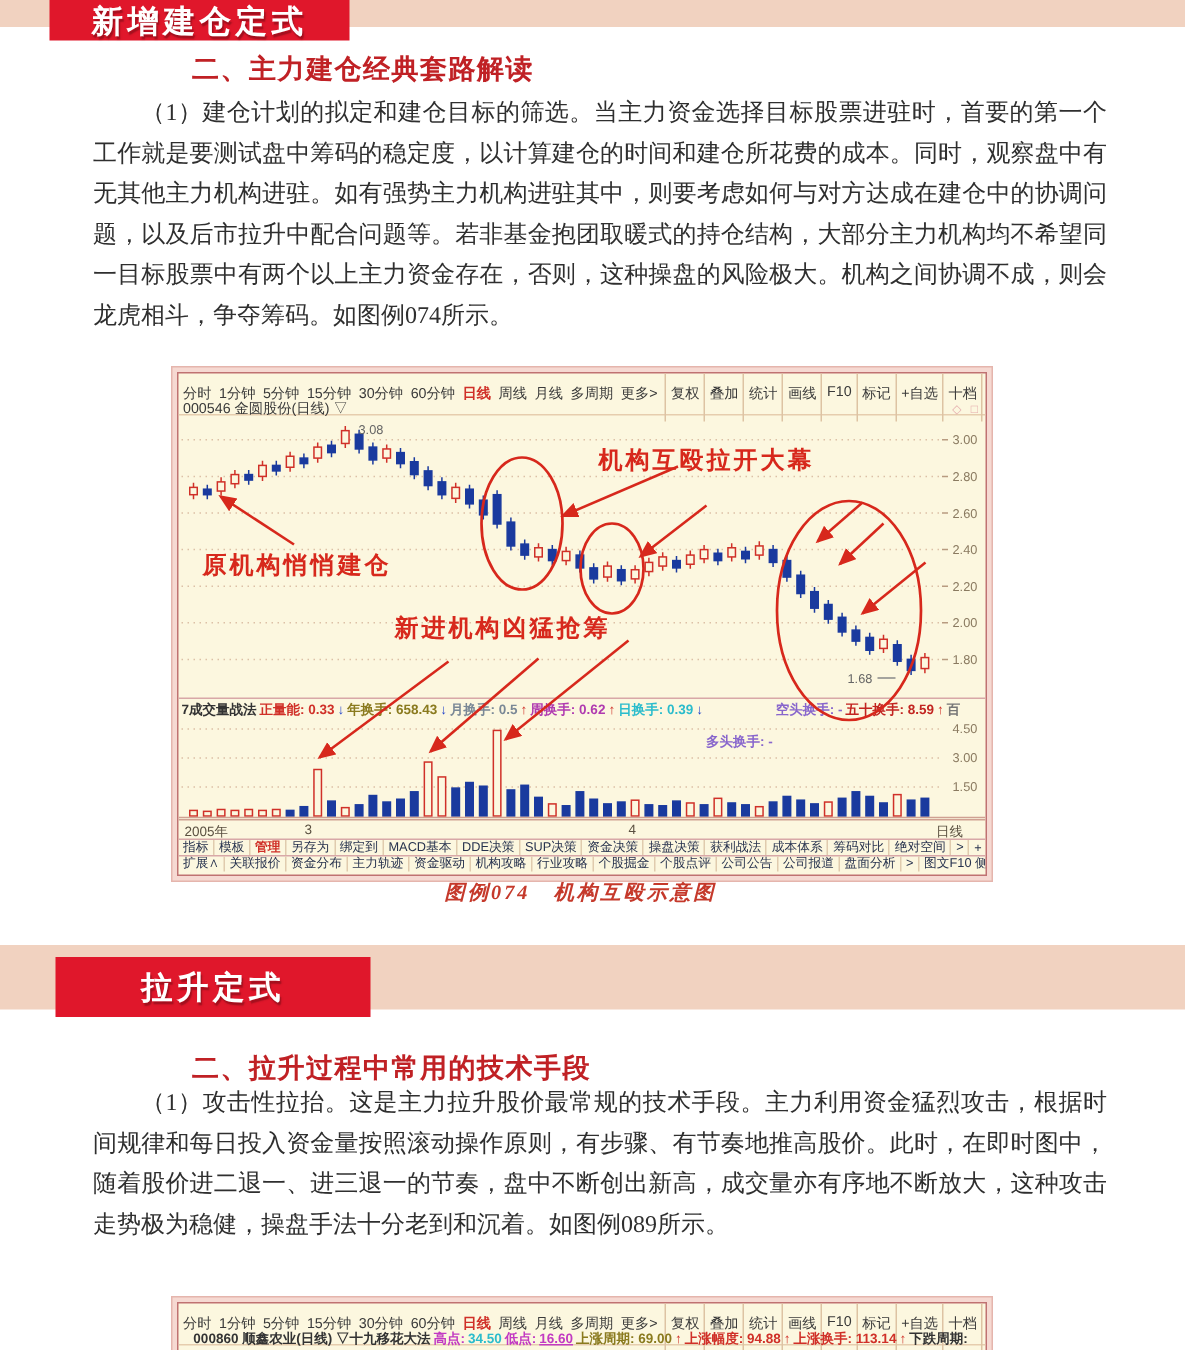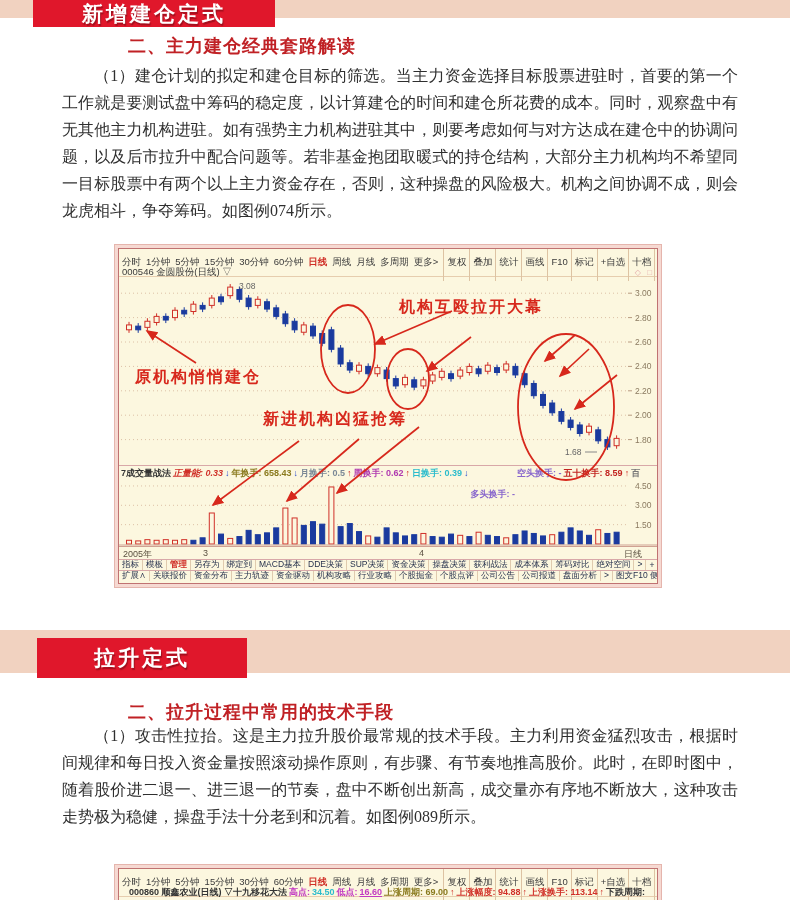--- a/index.html
+++ b/index.html
@@ -42,21 +42,21 @@
   #c2stock{top:16px;height:14px;font-size:9px;display:flex;align-items:center;padding:0 3px;
            position:absolute;width:100%;white-space:nowrap;box-sizing:border-box;justify-content:center;}
   #c2stock span{margin-right:2px;font-weight:bold;}
 </style>
 </head>
 <body>
 
 <div id="page">
 
   <div class="band" style="top:0;height:18px"></div>
-  <div class="banner" style="left:33px;top:0;width:242px;height:27px">
+  <div class="banner" style="left:33px;top:0;width:200px;height:27px">
     <span>新增建仓定式</span>
   </div>
   <div class="heading" style="left:128px;top:34px">二、主力建仓经典套路解读</div>
   <div class="para" style="left:62px;top:62px;width:676px">（1）建仓计划的拟定和建仓目标的筛选。当主力资金选择目标股票进驻时，首要的第一个工作就是要测试盘中筹码的稳定度，以计算建仓的时间和建仓所花费的成本。同时，观察盘中有无其他主力机构进驻。如有强势主力机构进驻其中，则要考虑如何与对方达成在建仓中的协调问题，以及后市拉升中配合问题等。若非基金抱团取暖式的持仓结构，大部分主力机构均不希望同一目标股票中有两个以上主力资金存在，否则，这种操盘的风险极大。机构之间协调不成，则会龙虎相斗，争夺筹码。如图例074所示。</div>
 
   <div class="chartbox" id="chart1" style="top:248px;height:334px">
     <div class="crow ctool">
       <div class="tool-l" id="c1tl"><span>分时</span><span>1分钟</span><span>5分钟</span><span>15分钟</span><span>30分钟</span><span>60分钟</span><span style="color: rgb(208, 48, 40); font-weight: bold;">日线</span><span>周线</span><span>月线</span><span>多周期</span><span>更多&gt;</span></div>
       <div class="tool-r" id="c1tr">
           <span>复权</span>
@@ -203,21 +203,21 @@
         <line x1="488.4" y1="157.55" x2="488.4" y2="170.97" stroke="#1a3a9e" stroke-width="1"></line>
         <rect x="485.9" y="160.6" width="5" height="7.320000000000022" fill="#1a3a9e" stroke="#1a3a9e" stroke-width="1"></rect>
         <line x1="497.59999999999997" y1="156.33" x2="497.59999999999997" y2="169.75" stroke="#d03028" stroke-width="1"></line>
         <rect x="495.09999999999997" y="159.38" width="5" height="7.320000000000022" fill="#fcf7df" stroke="#d03028" stroke-width="1"></rect>
         <text x="120" y="10" font-size="8.5" fill="#666" font-family="Liberation Sans,sans-serif">3.08</text>
         <text x="446" y="176" font-size="8.5" fill="#666" font-family="Liberation Sans,sans-serif">1.68</text>
         <line x1="466" y1="173" x2="478" y2="173" stroke="#888" stroke-width="1"></line>
       </svg>
     <div class="crow cind" id="c1ind">
         <span style="color: rgb(51, 51, 51);">7成交量战法 </span>
-        <span style="color: rgb(208, 48, 40); font-style: italic;">正量能: 0.33</span>
+        <span style="color: rgb(208, 48, 40);">正量能: 0.33</span>
         <span style="color: rgb(34, 68, 204);">↓ </span>
         <span style="color: rgb(138, 122, 30);">年换手: 658.43</span>
         <span style="color: rgb(34, 68, 204);">↓ </span>
         <span style="color: rgb(122, 136, 150);">月换手: 0.5</span>
         <span style="color: rgb(208, 48, 40);">↑ </span>
         <span style="color: rgb(176, 58, 176);">周换手: 0.62</span>
         <span style="color: rgb(208, 48, 40);">↑ </span>
         <span style="color: rgb(43, 188, 204);">日换手: 0.39</span>
         <span style="color: rgb(34, 68, 204);">↓ </span>
         <span style="color: rgb(136, 102, 204); margin-top: 43px;">多头换手: - </span>
@@ -354,20 +354,21 @@
         <line x1="300" y1="178" x2="218" y2="244" stroke="#d7281c" stroke-width="1.7" marker-end="url(#ah)"></line>
         <line x1="456" y1="86" x2="426" y2="112" stroke="#d7281c" stroke-width="1.7" marker-end="url(#ah)"></line>
         <line x1="470" y1="100" x2="441" y2="127" stroke="#d7281c" stroke-width="1.7" marker-end="url(#ah)"></line>
         <line x1="498" y1="126" x2="456" y2="160" stroke="#d7281c" stroke-width="1.7" marker-end="url(#ah)"></line>
       </svg>
   <div class="anno" style="left: 280px; top: 48px;">机构互殴拉开大幕</div>
       <div class="anno" style="left: 16px; top: 118px;">原机构悄悄建仓</div>
       <div class="anno" style="left: 144px; top: 160px;">新进机构凶猛抢筹</div>
     </div>
 
+  <div class="caption" style="left:118px;top:586px">图例074　机构互殴示意图</div>
 
   <div class="band" style="top:630px;height:43px"></div>
   <div class="banner" style="left:37px;top:638px;width:210px;height:40px">
     <span>拉升定式</span>
   </div>
   <div class="heading" style="left:128px;top:700px">二、拉升过程中常用的技术手段</div>
   <div class="para" style="left:62px;top:722px;width:676px">（1）攻击性拉抬。这是主力拉升股价最常规的技术手段。主力利用资金猛烈攻击，根据时间规律和每日投入资金量按照滚动操作原则，有步骤、有节奏地推高股价。此时，在即时图中，随着股价进二退一、进三退一的节奏，盘中不断创出新高，成交量亦有序地不断放大，这种攻击走势极为稳健，操盘手法十分老到和沉着。如图例089所示。</div>
 
   <div class="chartbox" id="chart2">
     <div class="crow ctool">

